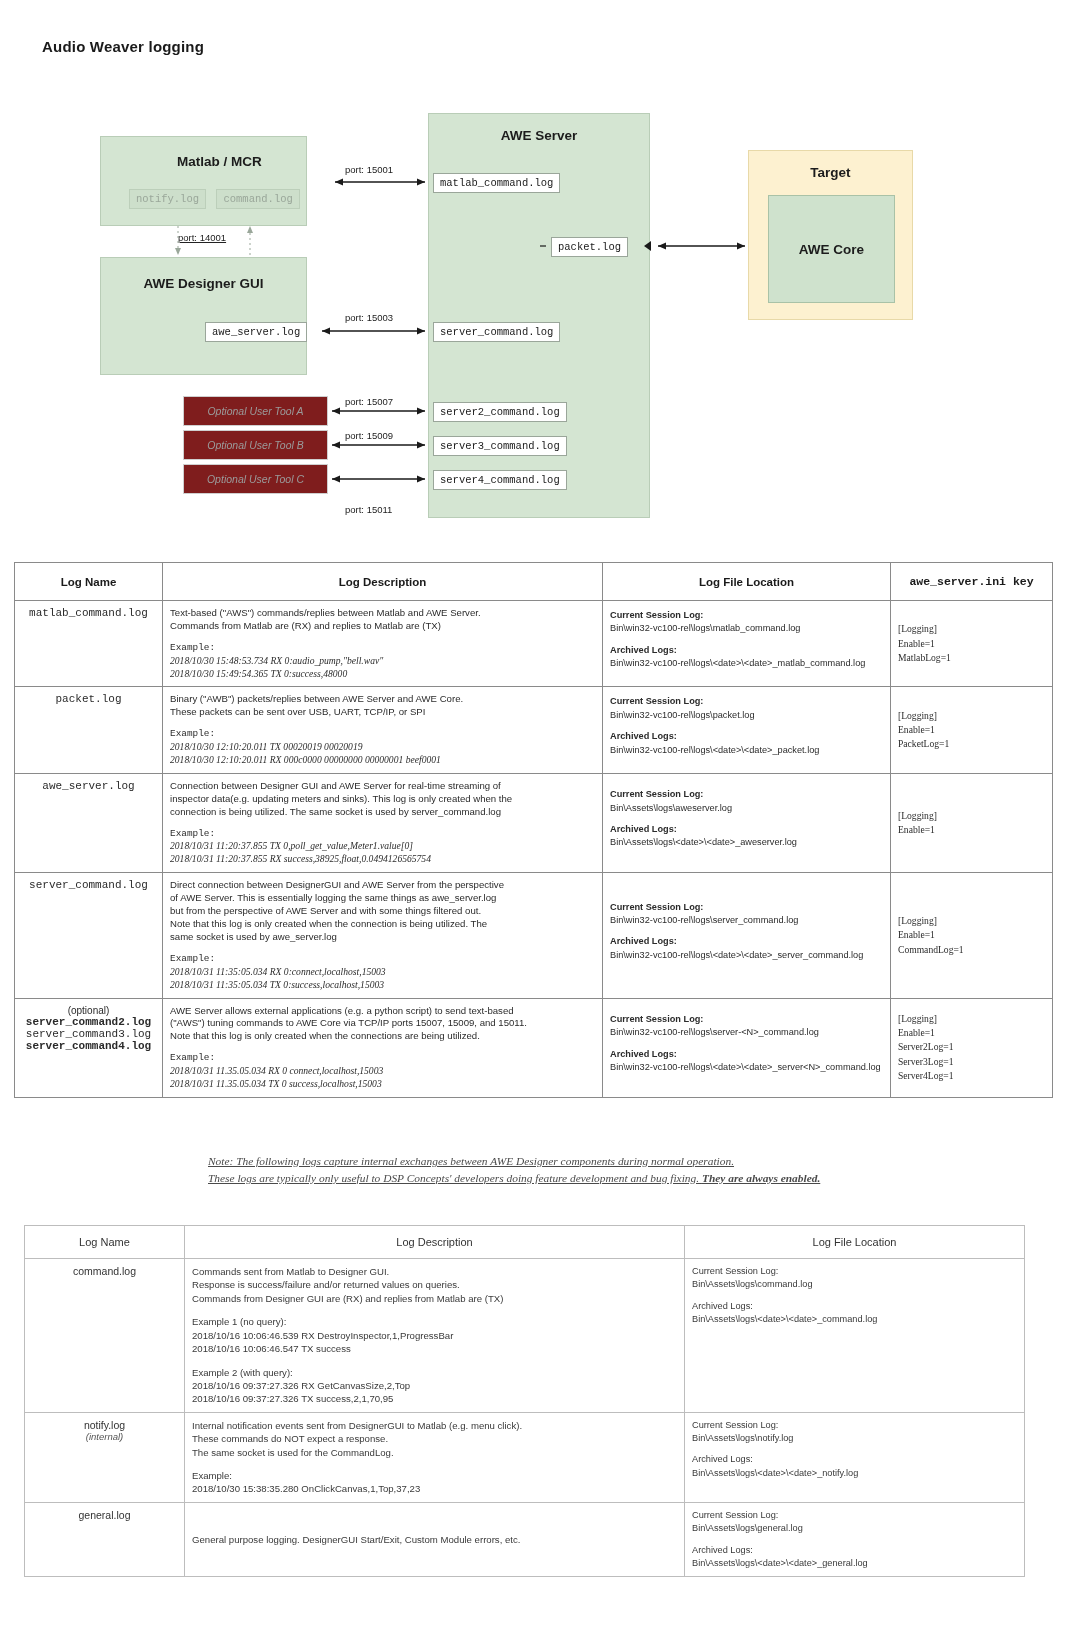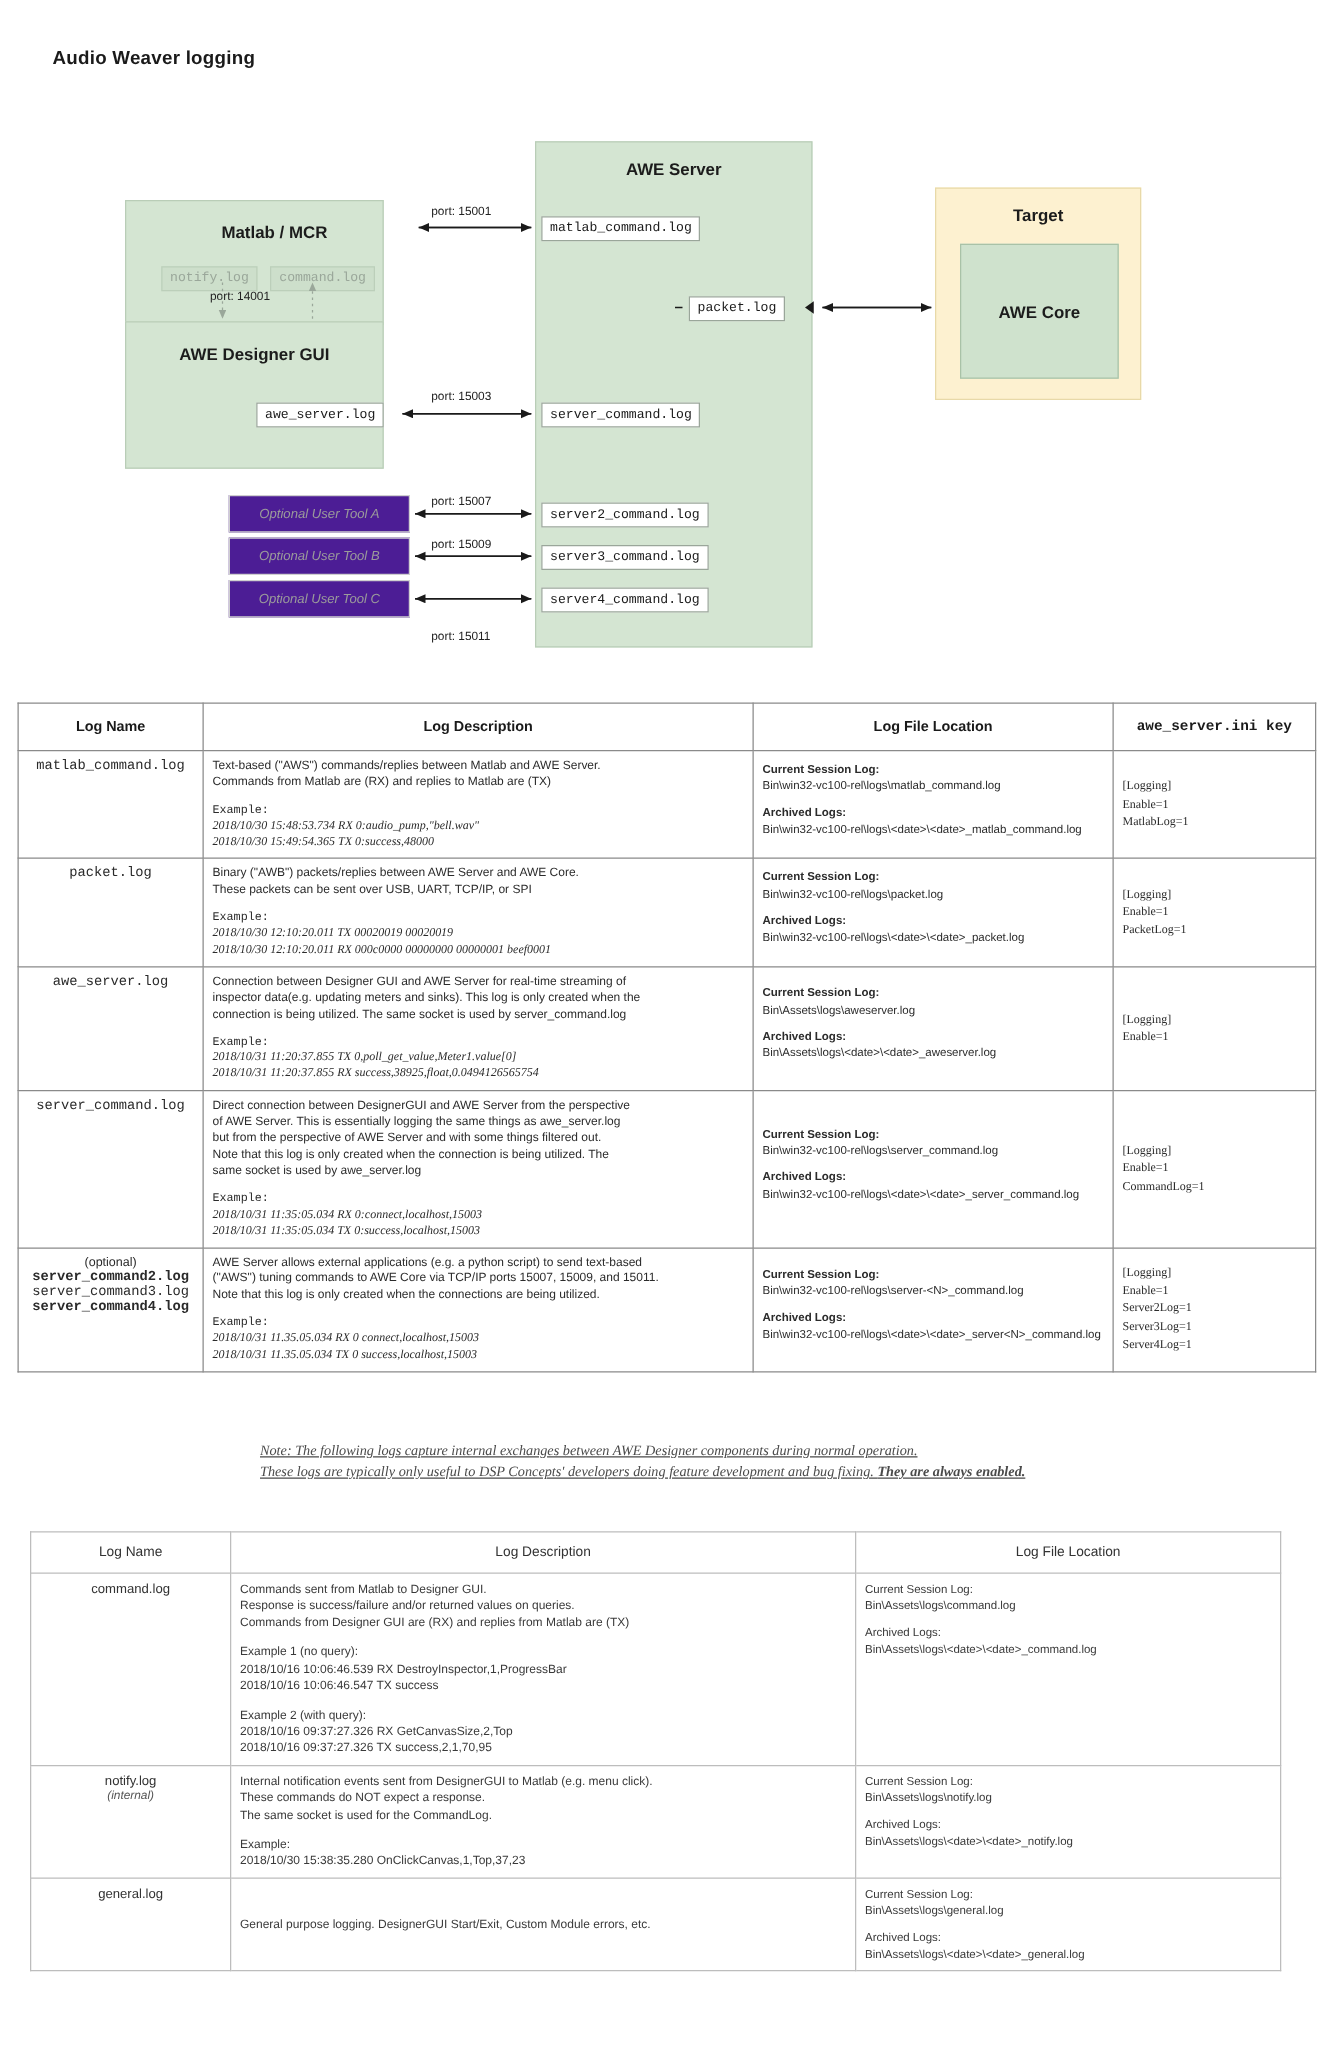--- a/index.html
+++ b/index.html
@@ -41,21 +41,21 @@
   .ghost-chip {
     font-family:"Liberation Mono", monospace;
     font-size:10.5px;
     color:#9aa79a;
     background:#cddfcb;
     border:1px solid #bccfba;
     padding:3px 6px;
     display:inline-block;
   }
   .tool-box {
-    border:1px solid #cfcfcf; background:#4c1d95;
+    border:1px solid #cfcfcf; background:#7f1d1d;
     font-style:italic; font-size:10.5px; color:#9b9b9b;
     display:flex; align-items:center; justify-content:center;
   }
   .port-label {
     position:absolute; font-size:9.5px; color:#222;
     background:transparent;
     white-space:nowrap;
   }
   .arrow-svg { position:absolute; left:0; top:0; width:1067px; height:440px; overflow:visible; }
 
@@ -126,21 +126,21 @@
   <div style="position:absolute; left:433px; top:301px;">
     <span class="mono-chip">server2_command.log</span>
   </div>
   <div style="position:absolute; left:433px; top:335px;">
     <span class="mono-chip">server3_command.log</span>
   </div>
   <div style="position:absolute; left:433px; top:369px;">
     <span class="mono-chip">server4_command.log</span>
   </div>
 
-  <div class="box green" style="left:100px; top:60px; width:207px; height:100px;padding-left:32px;">
+  <div class="box green" style="left:100px; top:36px; width:207px; height:90px;padding-left:32px;">
     <div class="box-label" style="margin-top:17px;">Matlab / MCR</div>
     <div style="position:absolute; left:28px; top:51px;">
       <span class="ghost-chip">notify.log</span>
       <span class="ghost-chip" style="margin-left:6px;">command.log</span>
     </div>
   </div>
 
   <div class="box yellow" style="left:748px; top:50px; width:165px; height:170px;">
     <div class="box-label" style="margin-top:14px;">Target</div>
     <div class="box greenin" style="left:19px; top:44px; width:127px; height:108px; display:flex; align-items:center; justify-content:center;">
@@ -159,21 +159,21 @@
     <span>Optional User Tool A</span>
   </div>
   <div class="tool-box" style="position:absolute; left:183px; top:330px; width:145px; height:30px;">
     <span>Optional User Tool B</span>
   </div>
   <div class="tool-box" style="position:absolute; left:183px; top:364px; width:145px; height:30px;">
     <span>Optional User Tool C</span>
   </div>
 
   <div class="port-label" style="left:345px; top:64px;">port: 15001</div>
-  <div class="port-label" style="left:168px; top:132px;">port: 14001</div>
+  <div class="port-label" style="left:178px; top:132px;text-decoration:underline;">port: 14001</div>
   <div class="port-label" style="left:345px; top:212px;">port: 15003</div>
   <div class="port-label" style="left:345px; top:296px;">port: 15007</div>
   <div class="port-label" style="left:345px; top:330px;">port: 15009</div>
   <div class="port-label" style="left:345px; top:376px;margin-top:28px;">port: 15011</div>
 
   <svg class="arrow-svg">
     <defs>
       <marker id="ah" markerWidth="8" markerHeight="8" refX="7" refY="3" orient="auto">
         <path d="M0,0 L7,3 L0,6 z" fill="#1a1a1a"></path>
       </marker>

